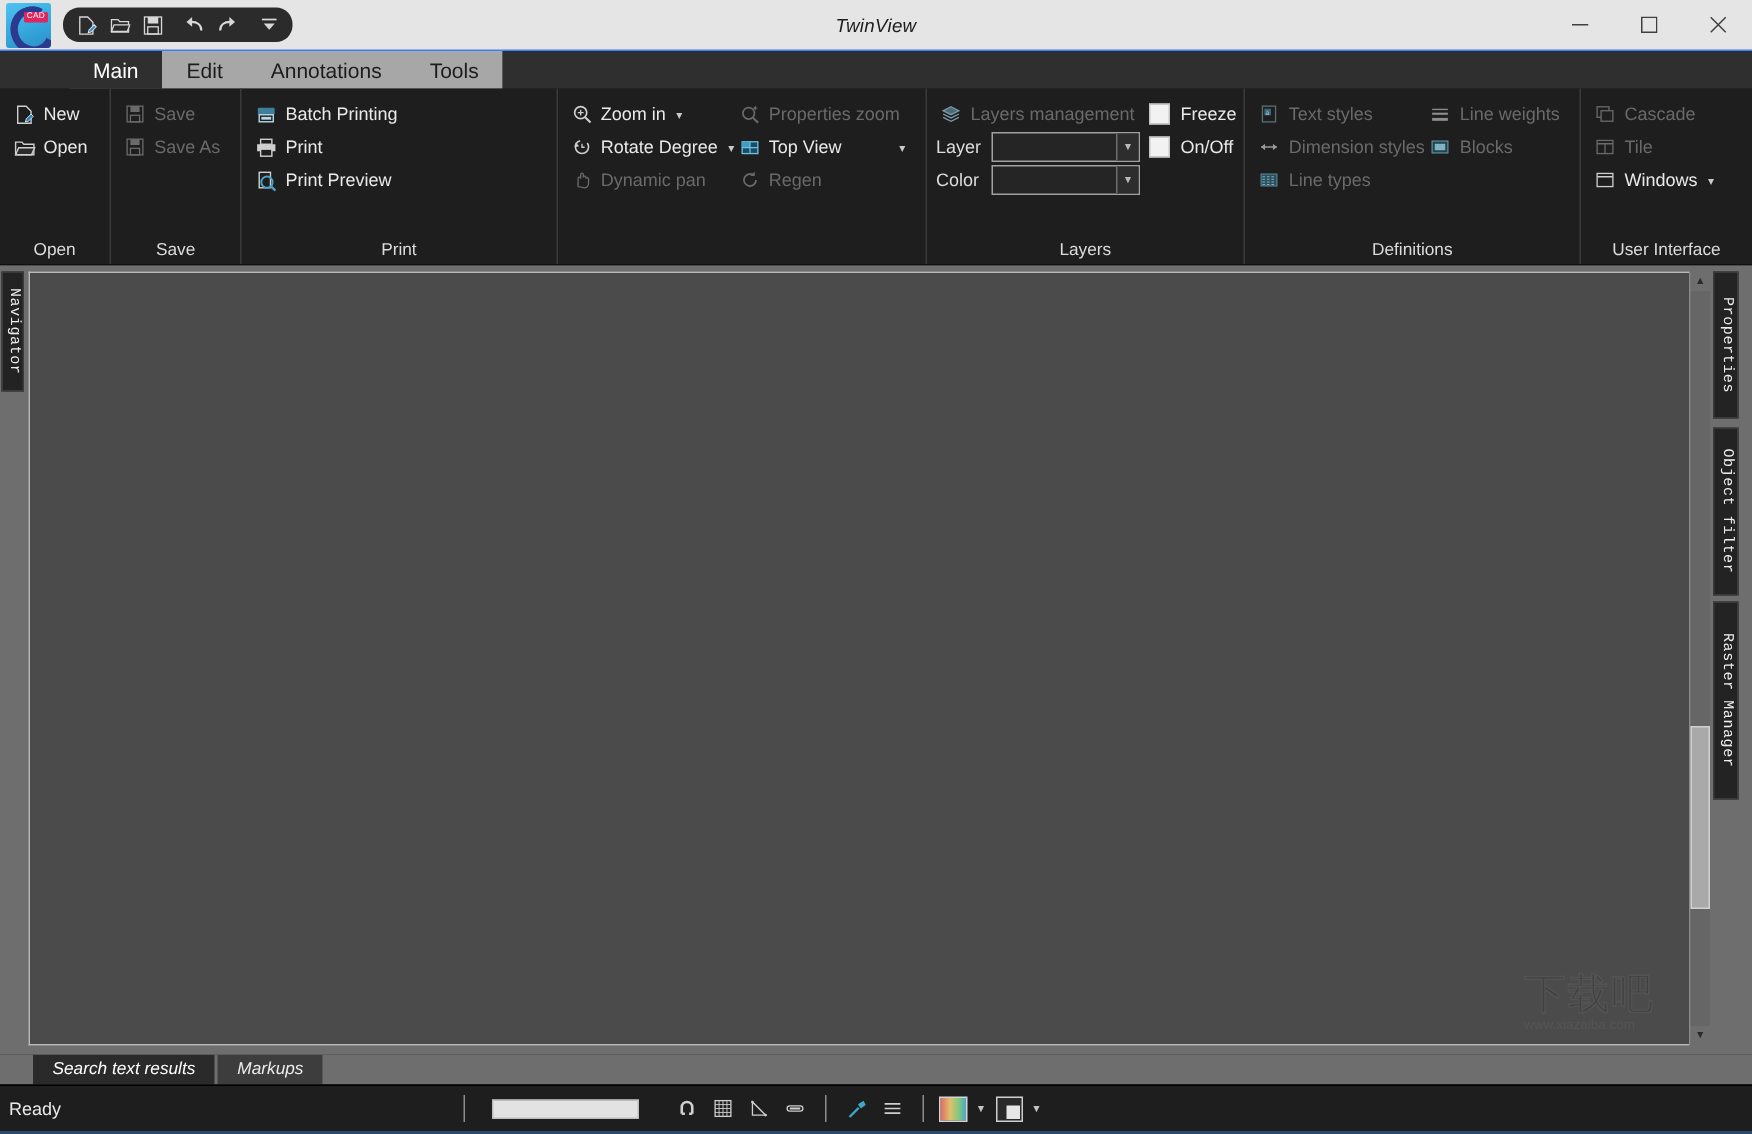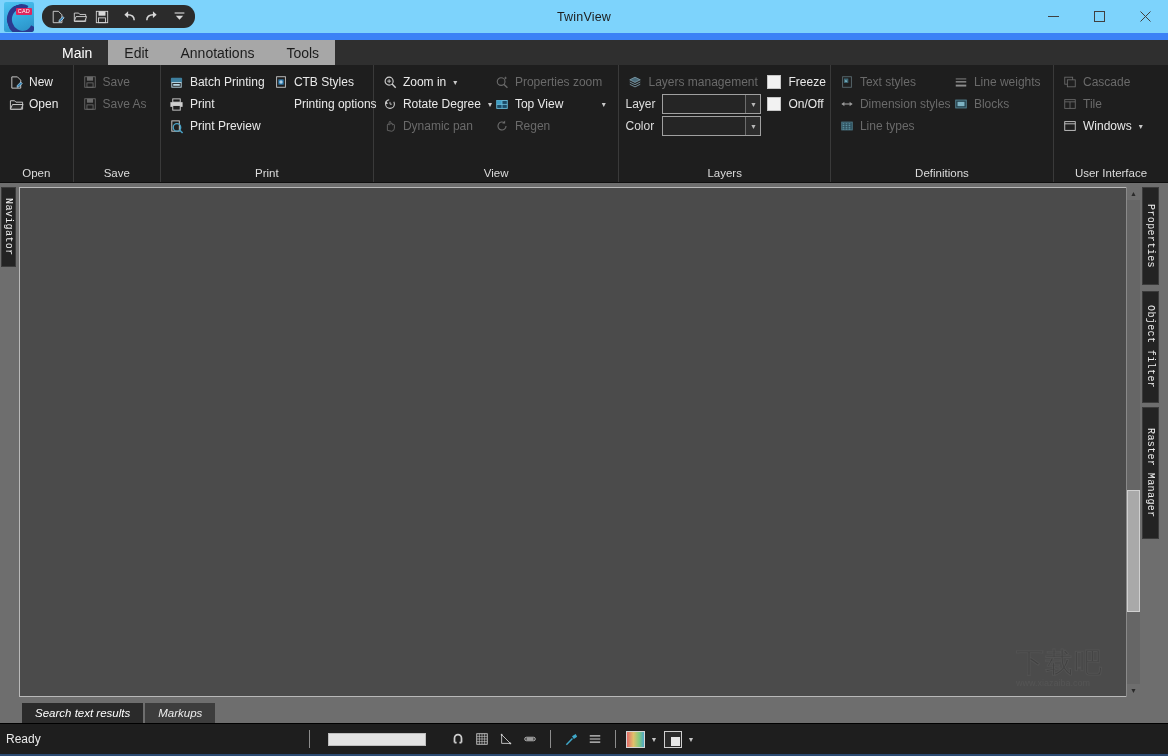--- a/index.html
+++ b/index.html
@@ -16,24 +16,25 @@
   #app {
     width: 1168px; height: 756px;
     position: relative;
     background: #1b1b1b;
     display: flex; flex-direction: column;
   }
 
   
   .titlebar {
     height: 33px; min-height: 33px;
-    background: #7dd3fc;
+    background: #e5e5e5;
     position: relative;
     display: flex; align-items: center;
-    border-bottom: 7px solid #3b82f6;
+    border-bottom: 1px solid #3b82f6;
+    font-style: italic;
   }
   .title-text {
     position: absolute; left: 0; right: 0;
     text-align: center;
     font-size: 12.5px; color: #1d1d1d;
     letter-spacing: .2px;
     pointer-events: none;
   }
   .win-btns {
     position: absolute; right: 0; top: 0;
@@ -491,35 +492,20 @@
             <span class="ico">
               <svg class="icn" width="15" height="15" viewBox="0 0 16 16">
                 <rect x="3" y="2" width="8" height="11" fill="none" stroke="#cfcfcf"></rect>
                 <circle cx="8.5" cy="9" r="4" fill="none" stroke="#4aa3c7" stroke-width="1.4"></circle>
                 <path d="M11.5 12 L14.5 15" stroke="#4aa3c7" stroke-width="1.6"></path>
               </svg>
             </span>
             <span>Print Preview</span>
           </div>
         </div>
-        <div class="rcol" style="width:96px">
-          <div class="ritem">
-            <span class="ico">
-              <svg class="icn" width="14" height="14" viewBox="0 0 16 16">
-                <rect x="3" y="2" width="10" height="12" fill="none" stroke="#cfcfcf"></rect>
-                <rect x="5" y="5" width="6" height="6" fill="#2f7fb5"></rect>
-                <path d="M8 6 v4 M6 8 h4" stroke="#e8f3fa" stroke-width="1"></path>
-              </svg>
-            </span>
-            <span>CTB Styles</span>
-          </div>
-          <div class="ritem">
-            <span class="lbl-only">Printing options</span>
-          </div>
-        </div>
       </div>
       <div class="rgroup-title">Print</div>
     </div>
 
     <div class="rgroup" style="width:238px">
       <div class="rgroup-body">
         <div class="rcol" style="width:112px">
           <div class="ritem">
             <span class="ico">
               <svg class="icn" width="14" height="14" viewBox="0 0 16 16">
@@ -577,21 +563,20 @@
             <span class="ico">
               <svg class="icn" width="14" height="14" viewBox="0 0 16 16">
                 <path d="M12.6 8 a4.6 4.6 0 1 1 -1.6-3.5" fill="none" stroke="#6a6a6a" stroke-width="1.3"></path>
                 <path d="M11.6 1.6 L11.6 5 L8.2 5z" fill="#6a6a6a"></path>
               </svg>
             </span>
             <span>Regen</span>
           </div>
         </div>
       </div>
-      <div class="rgroup-title">View</div>
     </div>
 
     <div class="rgroup" style="width:203px">
       <div class="rgroup-body">
         <div class="rcol" style="width:136px">
           <div class="ritem disabled">
             <span class="ico">
               <svg class="icn" width="14" height="14" viewBox="0 0 16 16">
                 <path d="M8 2.5 L14 5.5 L8 8.5 L2 5.5z" fill="#4a6b7a" stroke="#7d9aa8"></path>
                 <path d="M2 8 L8 11 L14 8" fill="none" stroke="#7d9aa8"></path>

